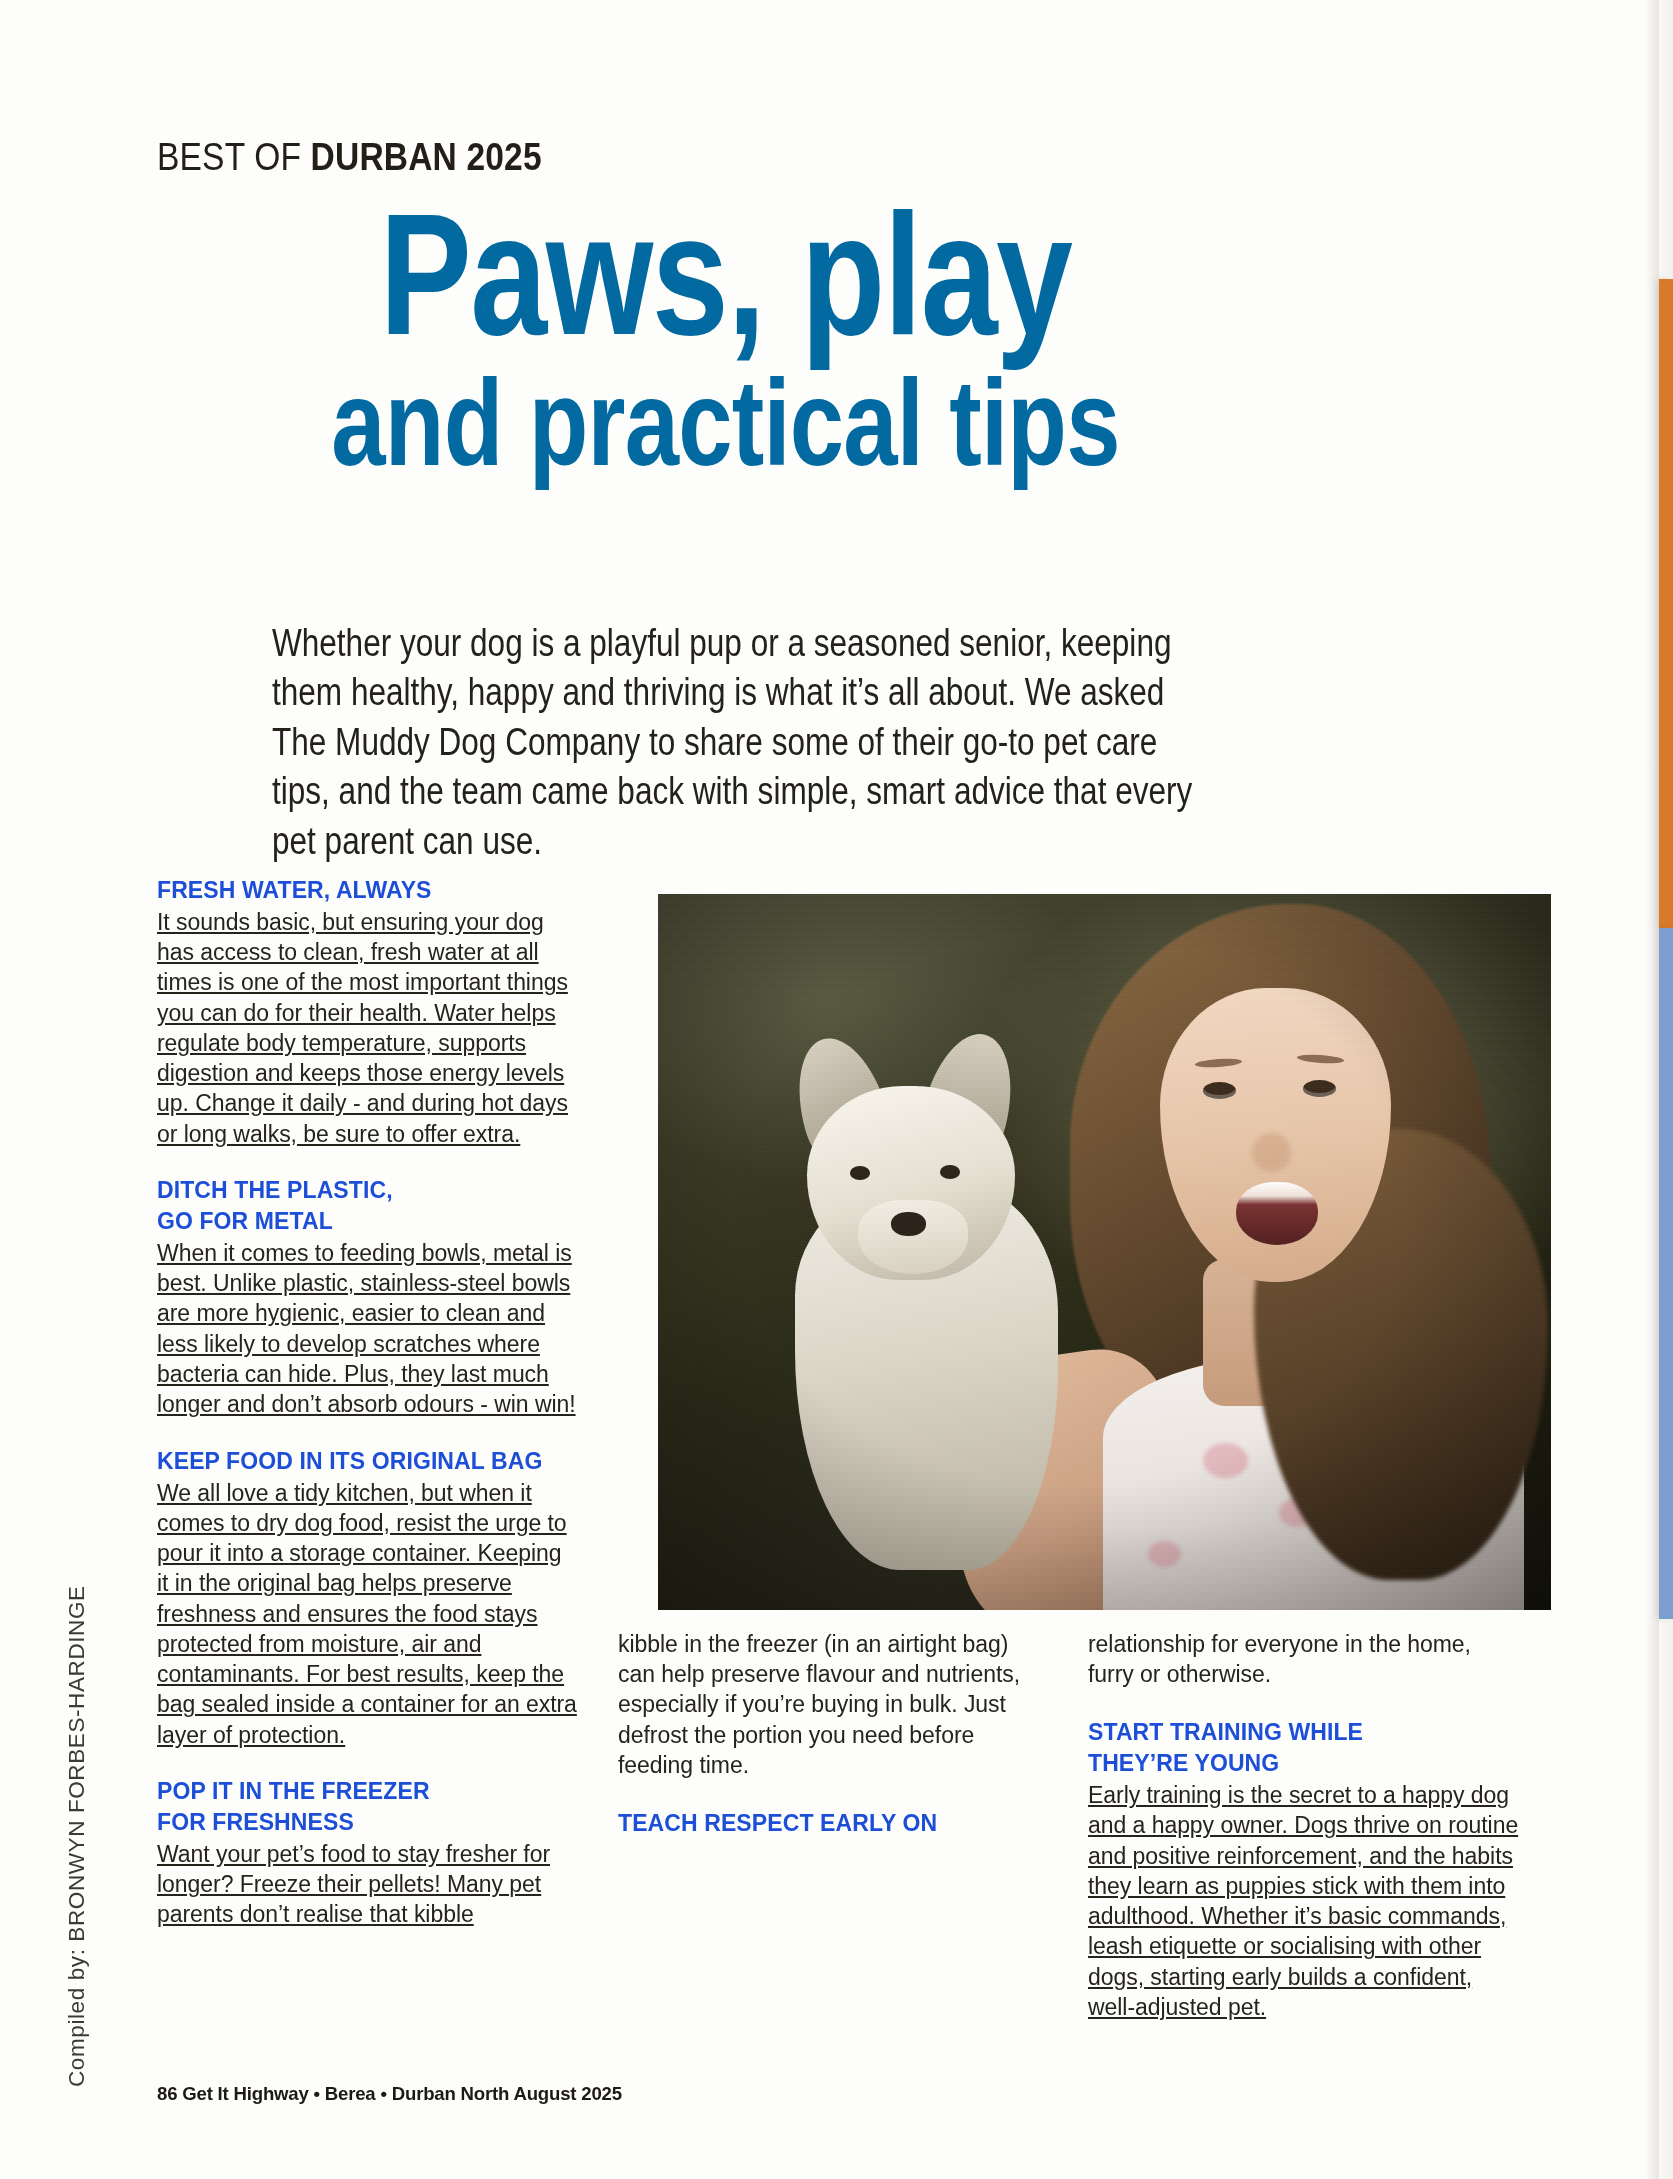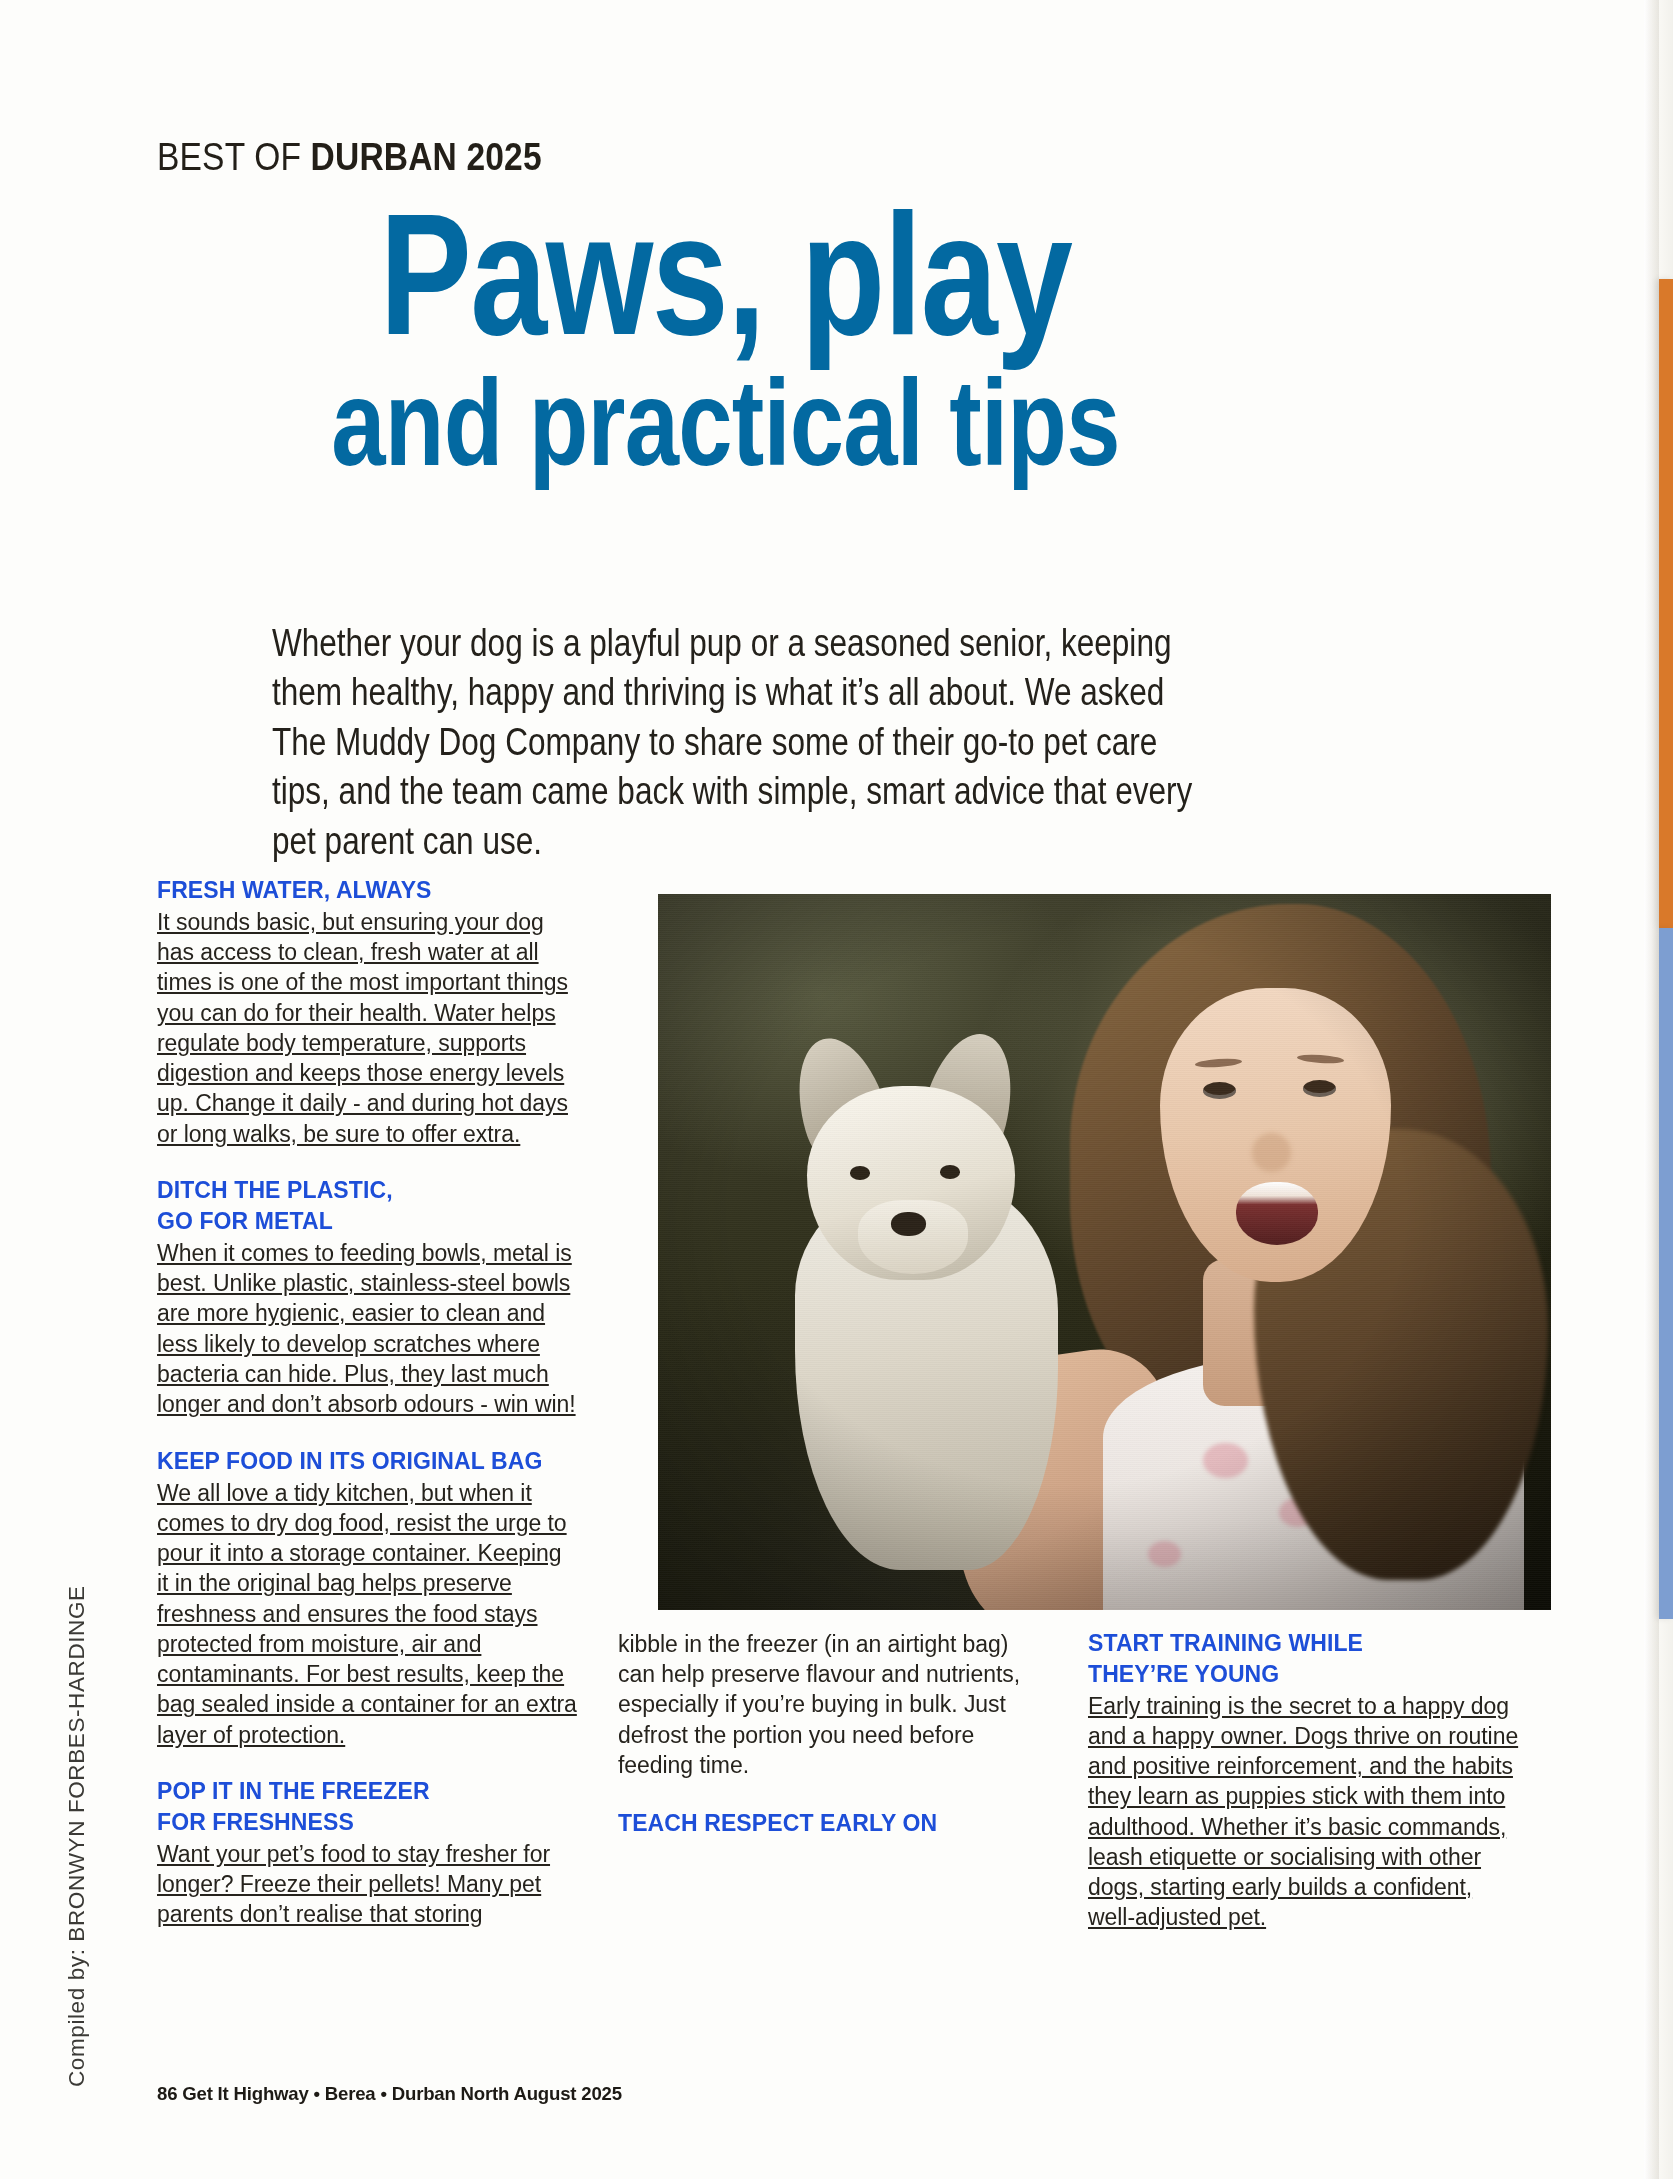--- a/index.html
+++ b/index.html
@@ -402,34 +402,35 @@
     </div>
 
     <div class="sec-wrap">
       <div class="sec-head">KEEP FOOD IN ITS ORIGINAL BAG</div>
       <p class="sec-body">We all love a tidy kitchen, but when it comes to dry dog food, resist the urge to pour it into a storage container. Keeping it in the original bag helps preserve freshness and ensures the food stays protected from moisture, air and contaminants. For best results, keep the bag sealed inside a container for an extra layer of protection.</p>
     </div>
 
     <div class="sec-wrap">
       <div class="sec-head">POP IT IN THE FREEZER</div>
       <div class="sec-head">FOR FRESHNESS</div>
-      <p class="sec-body tight">Want your pet’s food to stay fresher for longer? Freeze their pellets! Many pet parents don’t realise that storing</p>
+      <p class="sec-body tight">Want your pet’s food to stay fresher for longer? Freeze their pellets! Many pet parents don’t realise that kibble</p>
     </div>
 
   </div>
 
   <div class="col col-2">
     <p class="cont">kibble in the freezer (in an airtight bag) can help preserve flavour and nutrients, especially if you’re buying in bulk. Just defrost the portion you need before feeding time.</p>
 
     <div class="sec-wrap">
       <div class="sec-head">TEACH RESPECT EARLY ON</div>
     </div>
   </div>
 
   <div class="col col-3">
+    <p class="cont">relationship for everyone in the home, furry or otherwise.</p>
 
     <div class="sec-wrap">
       <div class="sec-head">START TRAINING WHILE</div>
       <div class="sec-head">THEY’RE YOUNG</div>
       <p class="sec-body tight">Early training is the secret to a happy dog and a happy owner. Dogs thrive on routine and positive reinforcement, and the habits they learn as puppies stick with them into adulthood. Whether it’s basic commands, leash etiquette or socialising with other dogs, starting early builds a confident, well-adjusted pet.</p>
     </div>
   </div>
 
   <div class="footer">86 Get It Highway • Berea • Durban North August 2025</div>
 

